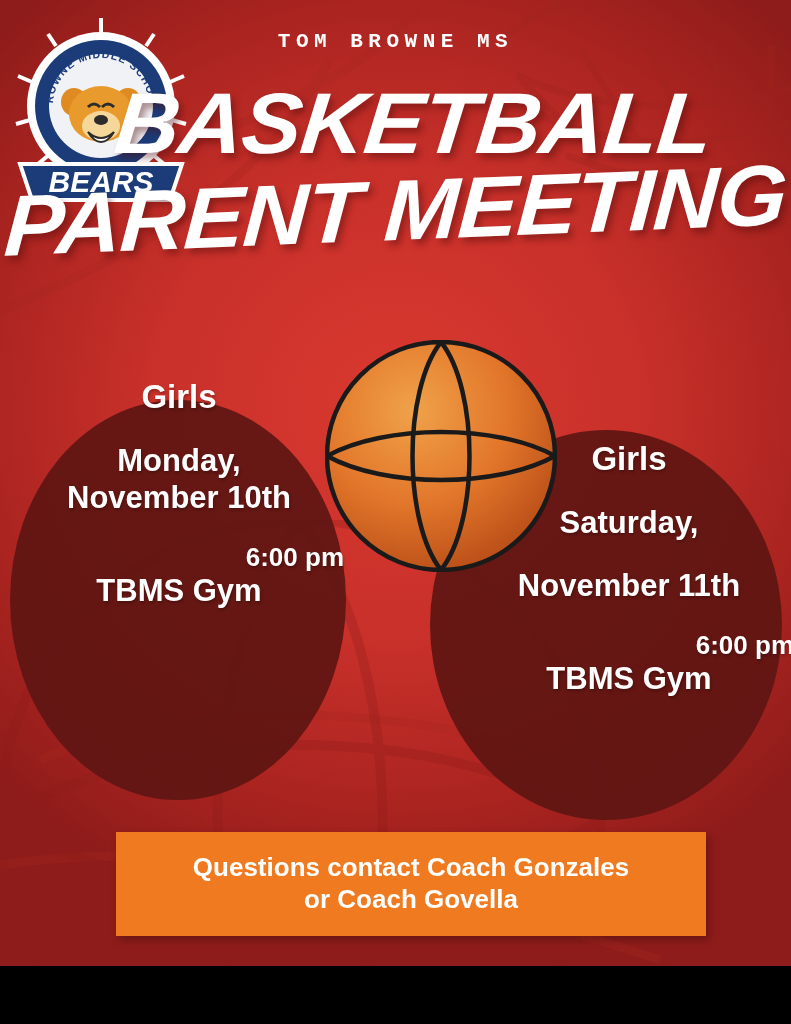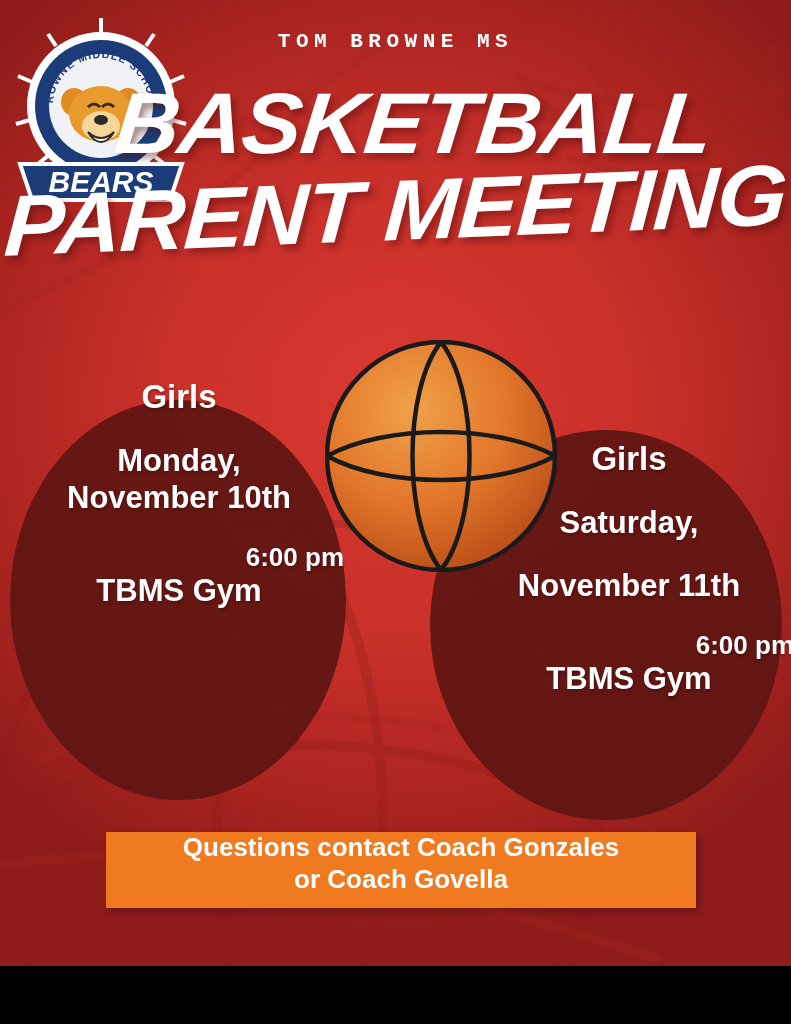--- a/index.html
+++ b/index.html
@@ -174,27 +174,27 @@
     left: 325px;
     top: 340px;
     width: 232px;
     height: 232px;
   }
   .ball svg { display:block; }
 
   
   .contact {
     position: absolute;
-    left: 106px;
+    left: 116px;
     top: 832px;
     width: 590px;
-    height: 76px;
+    height: 104px;
     background: #f07a20;
     display: flex;
-    align-items: flex-start;
+    align-items: center;
     justify-content: center;
     box-shadow: 3px 4px 8px rgba(0,0,0,0.25);
   }
   .contact span {
     color: #ffffff;
     font-family: "Liberation Sans", sans-serif;
     font-weight: bold;
     font-size: 26px;
     line-height: 1.22;
     text-align: center;

